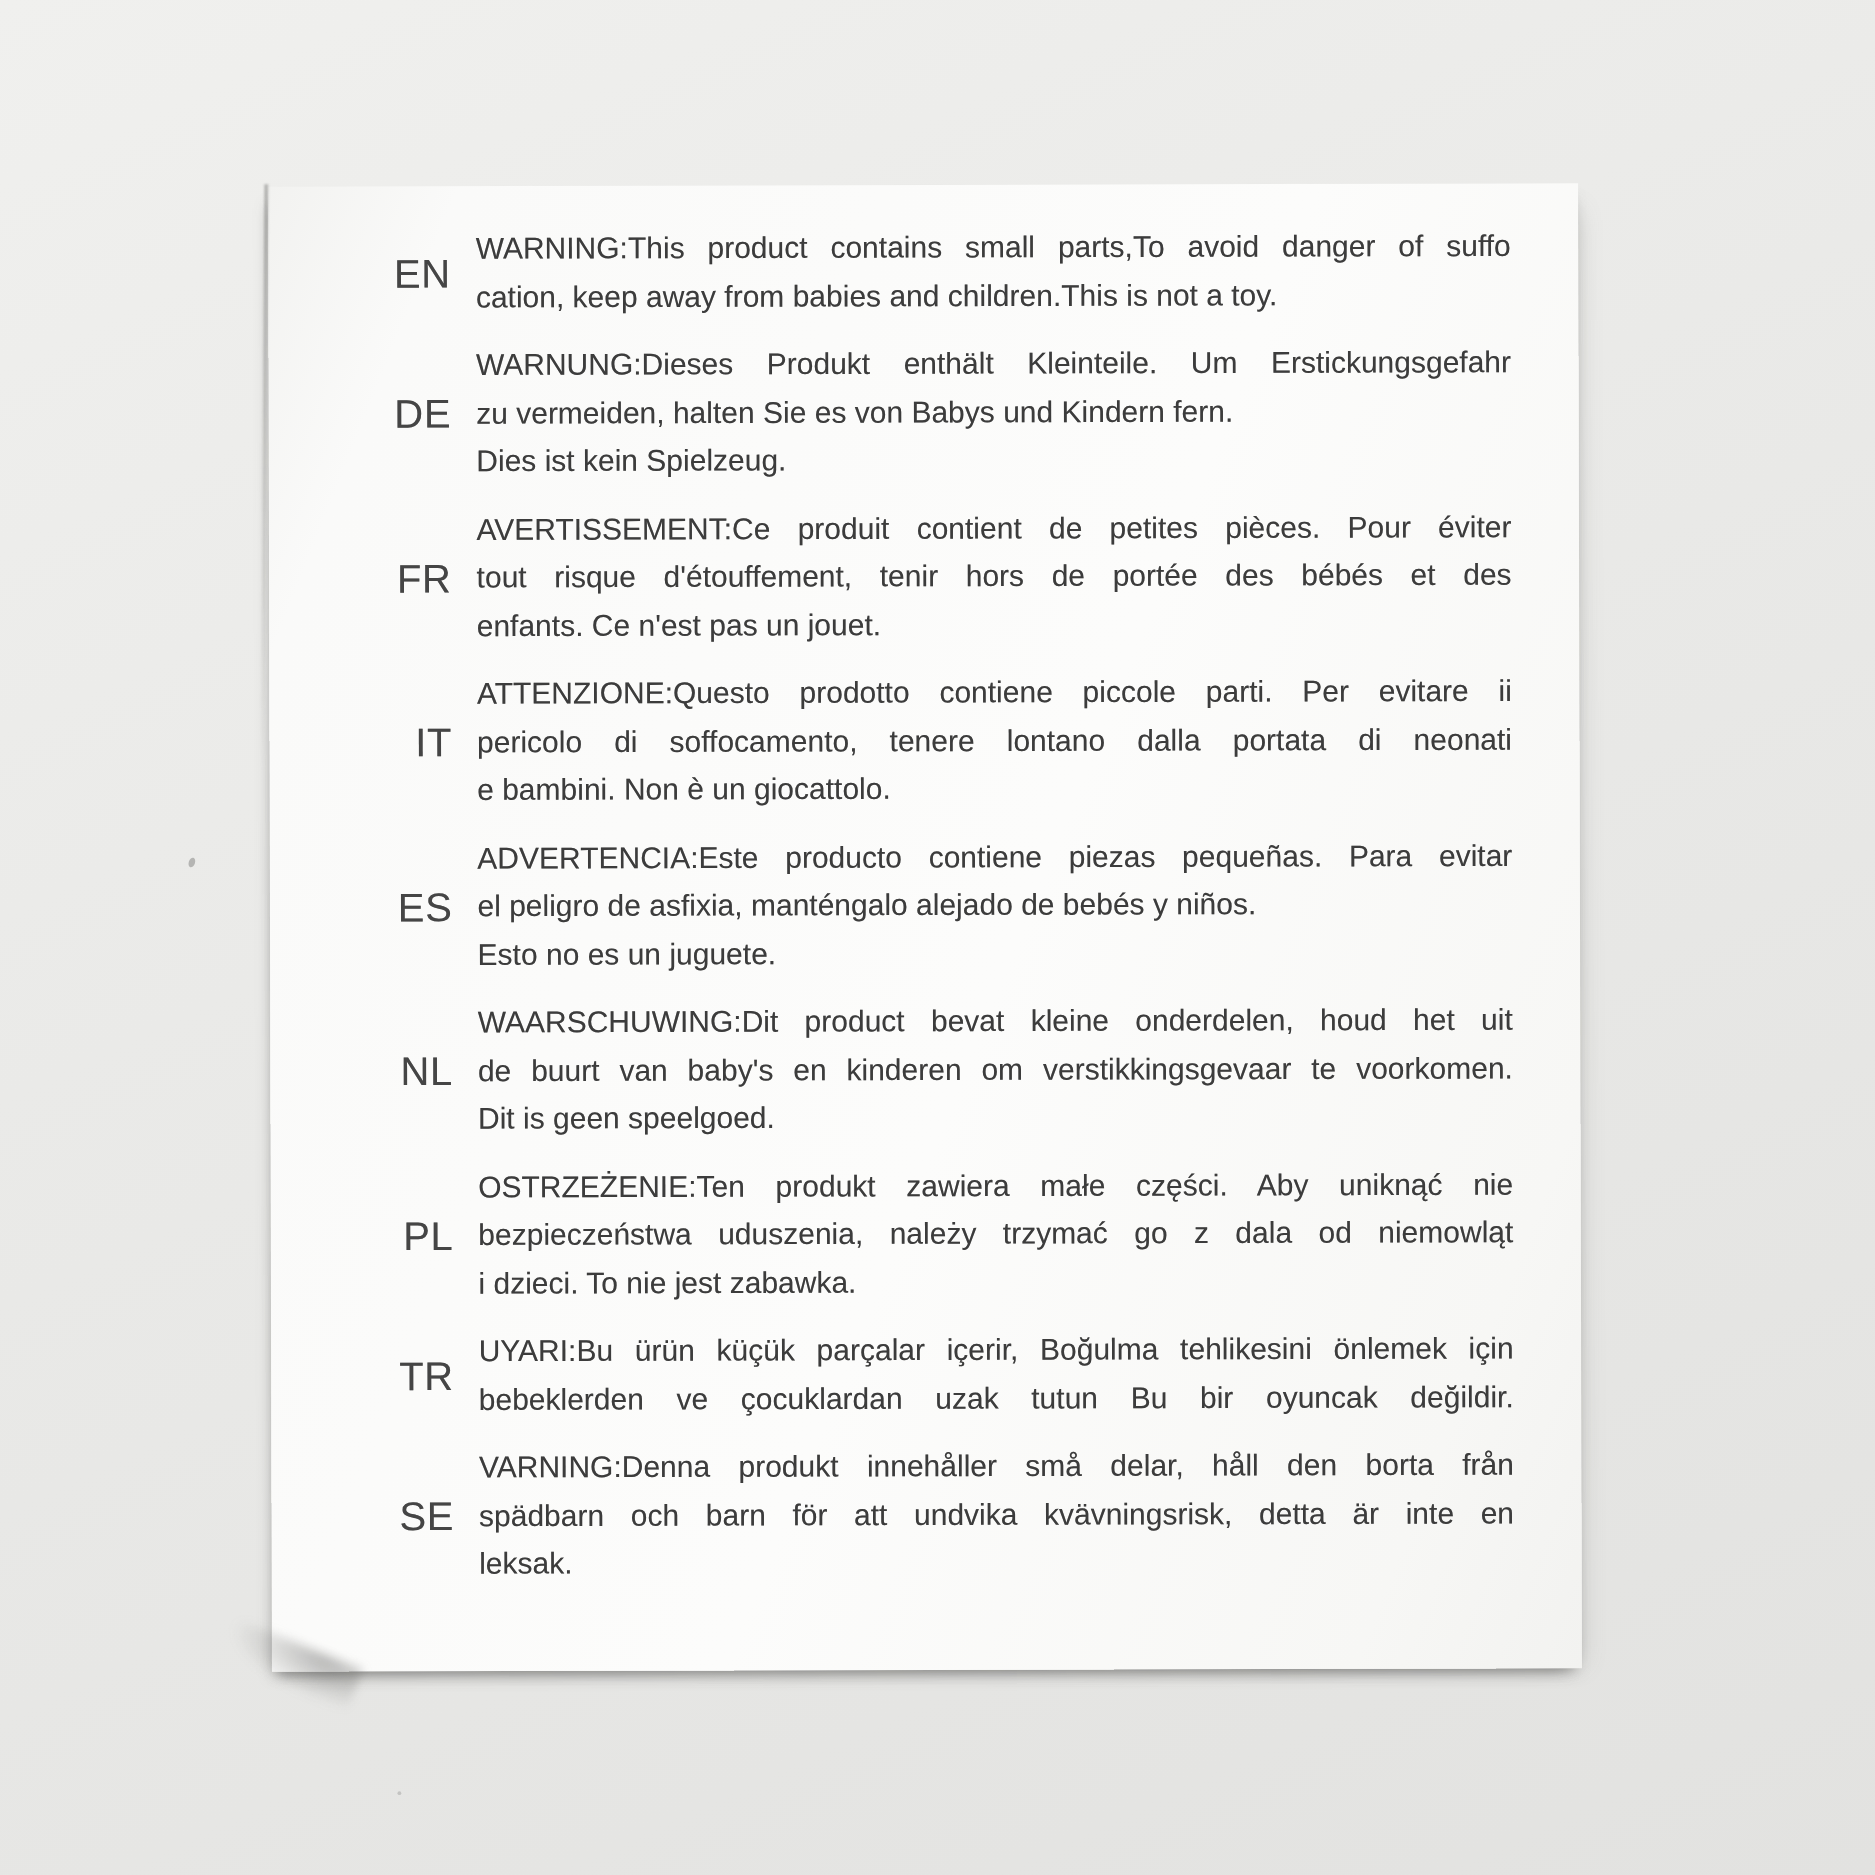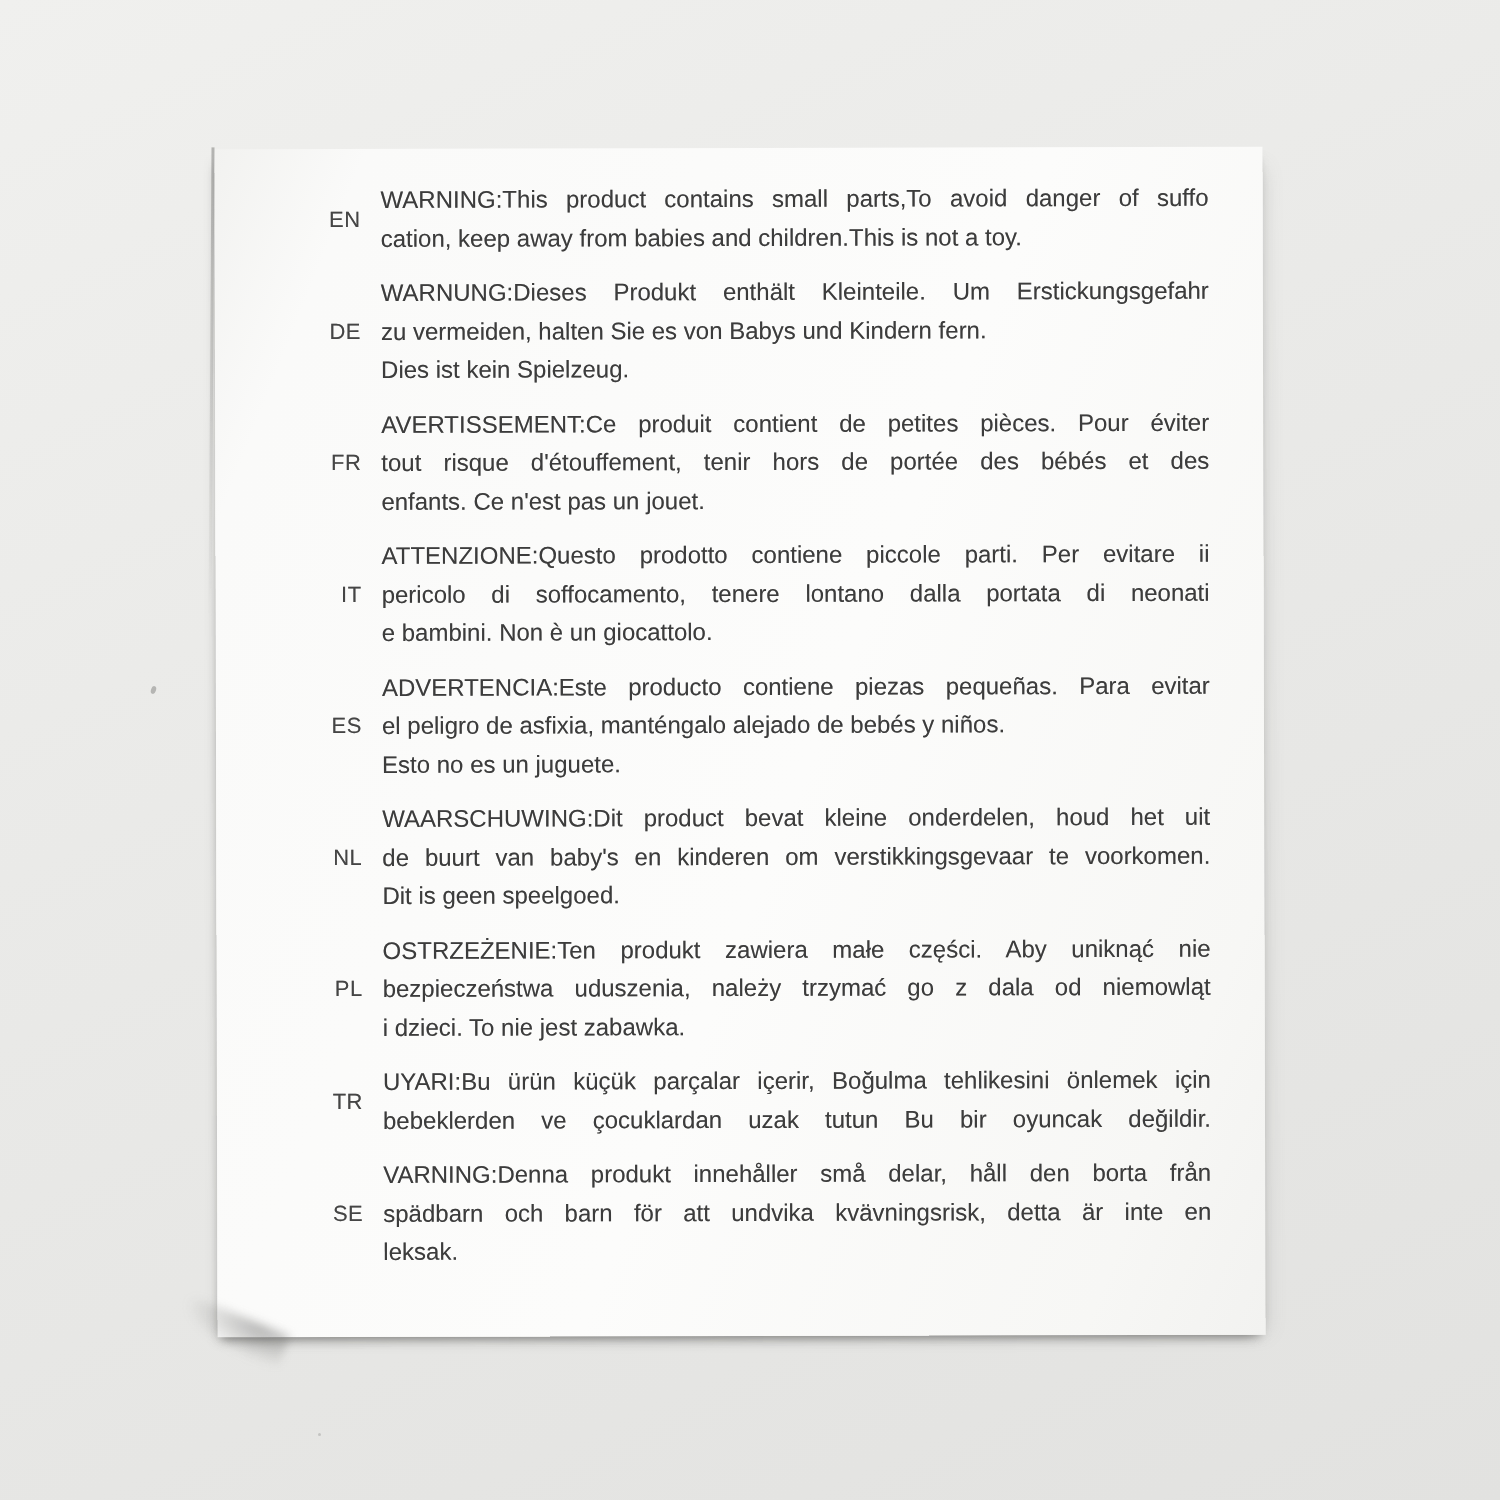--- a/index.html
+++ b/index.html
@@ -68,21 +68,21 @@
   }
   .section {
     display: flex;
     align-items: center;
     margin-bottom: 16px;
   }
   .code {
     flex: none;
     width: 146px;
     text-align: right;
-    font-size: 22px;
+    font-size: 32px;
     color: #454545;
     letter-spacing: 0.5px;
     text-shadow: 0 0 0.5px rgba(70,70,70,0.45);
   }
   .body-col {
     flex: none;
     width: 828px;
     margin-left: 20px;
     font-size: 24px;
     line-height: 38.5px;

